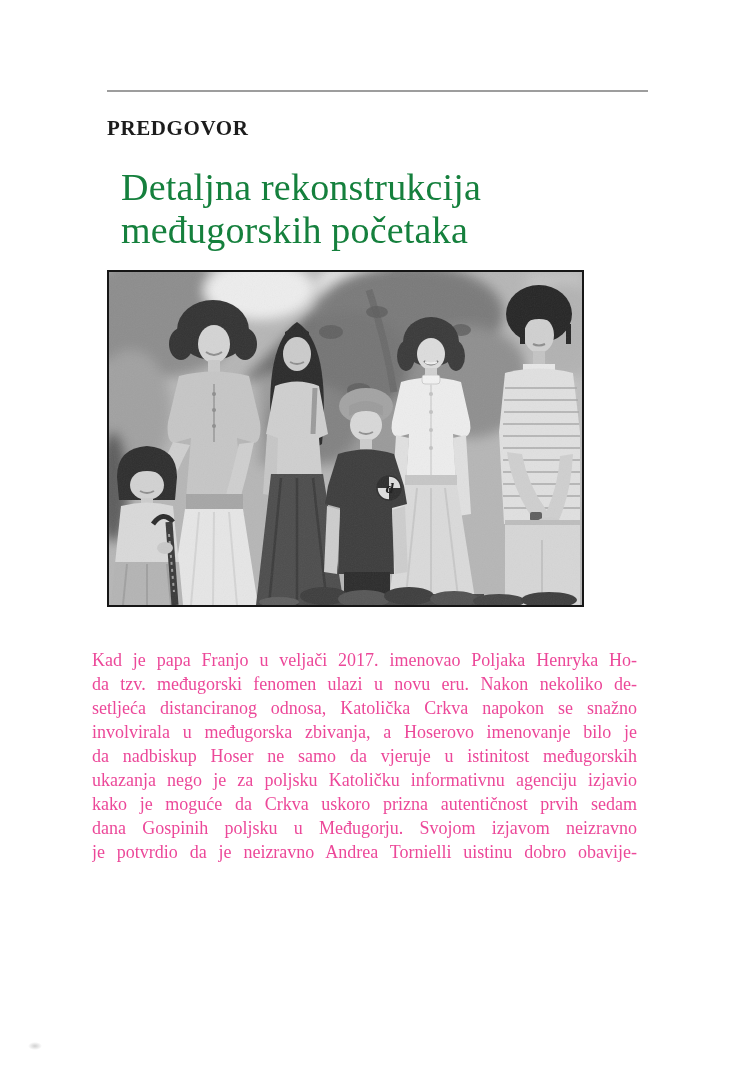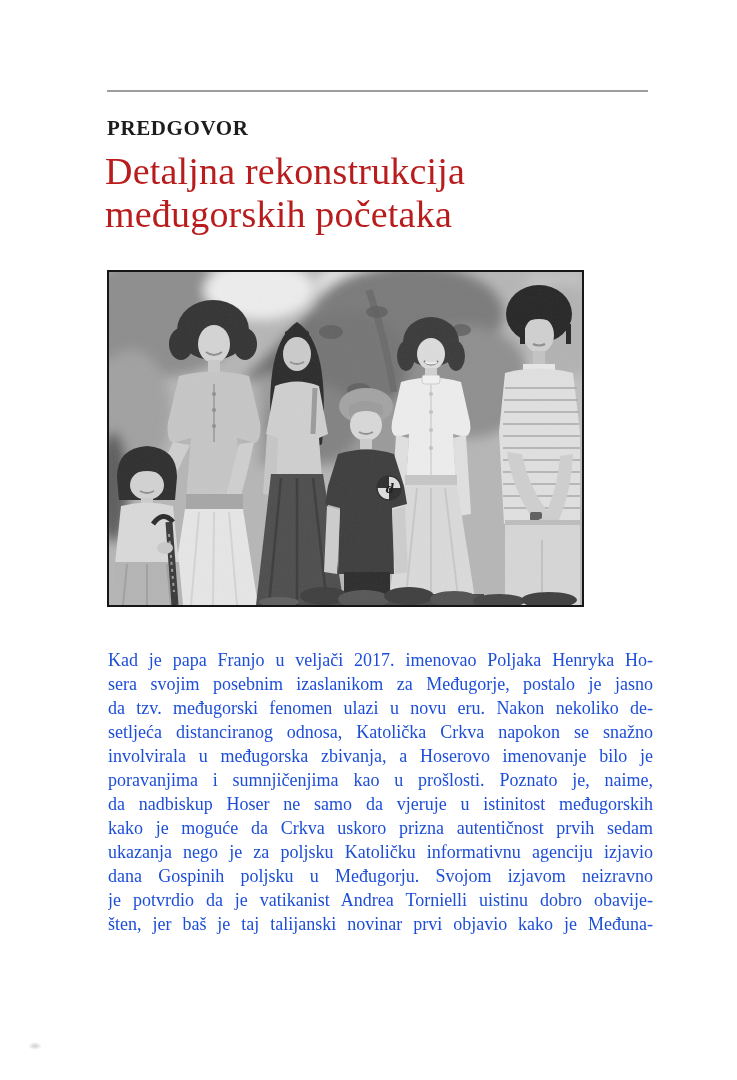--- a/index.html
+++ b/index.html
@@ -8,33 +8,33 @@
     font-family:"Liberation Serif","DejaVu Serif",serif;color:#212121;
     overflow:hidden;
   }
   .page{position:absolute;inset:0;background:#ffffff;}
   .rule{position:absolute;left:107px;top:90px;width:541px;height:2px;background:#9d9d9d;}
   .kicker{
     position:absolute;left:107px;top:116px;
     font-size:21px;font-weight:bold;letter-spacing:0.6px;color:#1c1c1c;
   }
   .title{
-    position:absolute;left:105px;top:150px;margin:0;
-    font-size:38px;line-height:43px;font-weight:normal;color:#b91c1c;
+    position:absolute;left:105px;top:150px;margin:16px;
+    font-size:38px;line-height:43px;font-weight:normal;color:#15803d;
     letter-spacing:0.2px;
   }
   .title span{display:block;}
   .photo-frame{
     position:absolute;left:107px;top:270px;width:477px;height:337px;
     border:2px solid #161616;box-sizing:border-box;background:#b9b9b9;margin:0;
   }
   .photo-frame svg{display:block;width:100%;height:100%;}
   .bodytext{
-    position:absolute;left:108px;top:648px;width:545px;
-    font-size:18px;line-height:24px;color:#1d4ed8;
+    position:absolute;left:92px;top:648px;width:545px;
+    font-size:18px;line-height:24px;color:#ec4899;
   }
   .bodytext .line{
     text-align:justify;text-align-last:justify;
     height:24px;overflow:hidden;white-space:normal;
   }
   .scan-speck{position:absolute;left:28px;top:1042px;width:14px;height:8px;
     background:radial-gradient(ellipse,rgba(120,120,120,.35),rgba(255,255,255,0) 70%);}
 </style>
 </head>
 <body>
@@ -218,27 +218,24 @@
         <ellipse cx="440" cy="328" rx="28" ry="8" fill="#3e3e3e"></ellipse>
         <ellipse cx="170" cy="330" rx="20" ry="5" fill="#606060"></ellipse>
       </g>
 
       <rect width="473" height="333" filter="url(#grain)" opacity="0.08"></rect>
     </svg>
   </figure>
 
   <div class="bodytext">
     <div class="line">Kad je papa Franjo u veljači 2017. imenovao Poljaka Henryka Ho-</div>
-    <div class="line">sera svojim posebnim izaslanikom za Međugorje, postalo je jasno</div>
     <div class="line">da tzv. međugorski fenomen ulazi u novu eru. Nakon nekoliko de-</div>
     <div class="line">setljeća distanciranog odnosa, Katolička Crkva napokon se snažno</div>
     <div class="line">involvirala u međugorska zbivanja, a Hoserovo imenovanje bilo je</div>
-    <div class="line">poravanjima i sumnjičenjima kao u prošlosti. Poznato je, naime,</div>
     <div class="line">da nadbiskup Hoser ne samo da vjeruje u istinitost međugorskih</div>
+    <div class="line">ukazanja nego je za poljsku Katoličku informativnu agenciju izjavio</div>
     <div class="line">kako je moguće da Crkva uskoro prizna autentičnost prvih sedam</div>
-    <div class="line">ukazanja nego je za poljsku Katoličku informativnu agenciju izjavio</div>
     <div class="line">dana Gospinih poljsku u Međugorju. Svojom izjavom neizravno</div>
-    <div class="line">je potvrdio da je vatikanist Andrea Tornielli uistinu dobro obavije-</div>
-    <div class="line">šten, jer baš je taj talijanski novinar prvi objavio kako je Međuna-</div>
+    <div class="line">je potvrdio da je neizravno Andrea Tornielli uistinu dobro obavije-</div>
   </div>
 
   <div class="scan-speck"></div>
 </div>
 
 </body></html>

